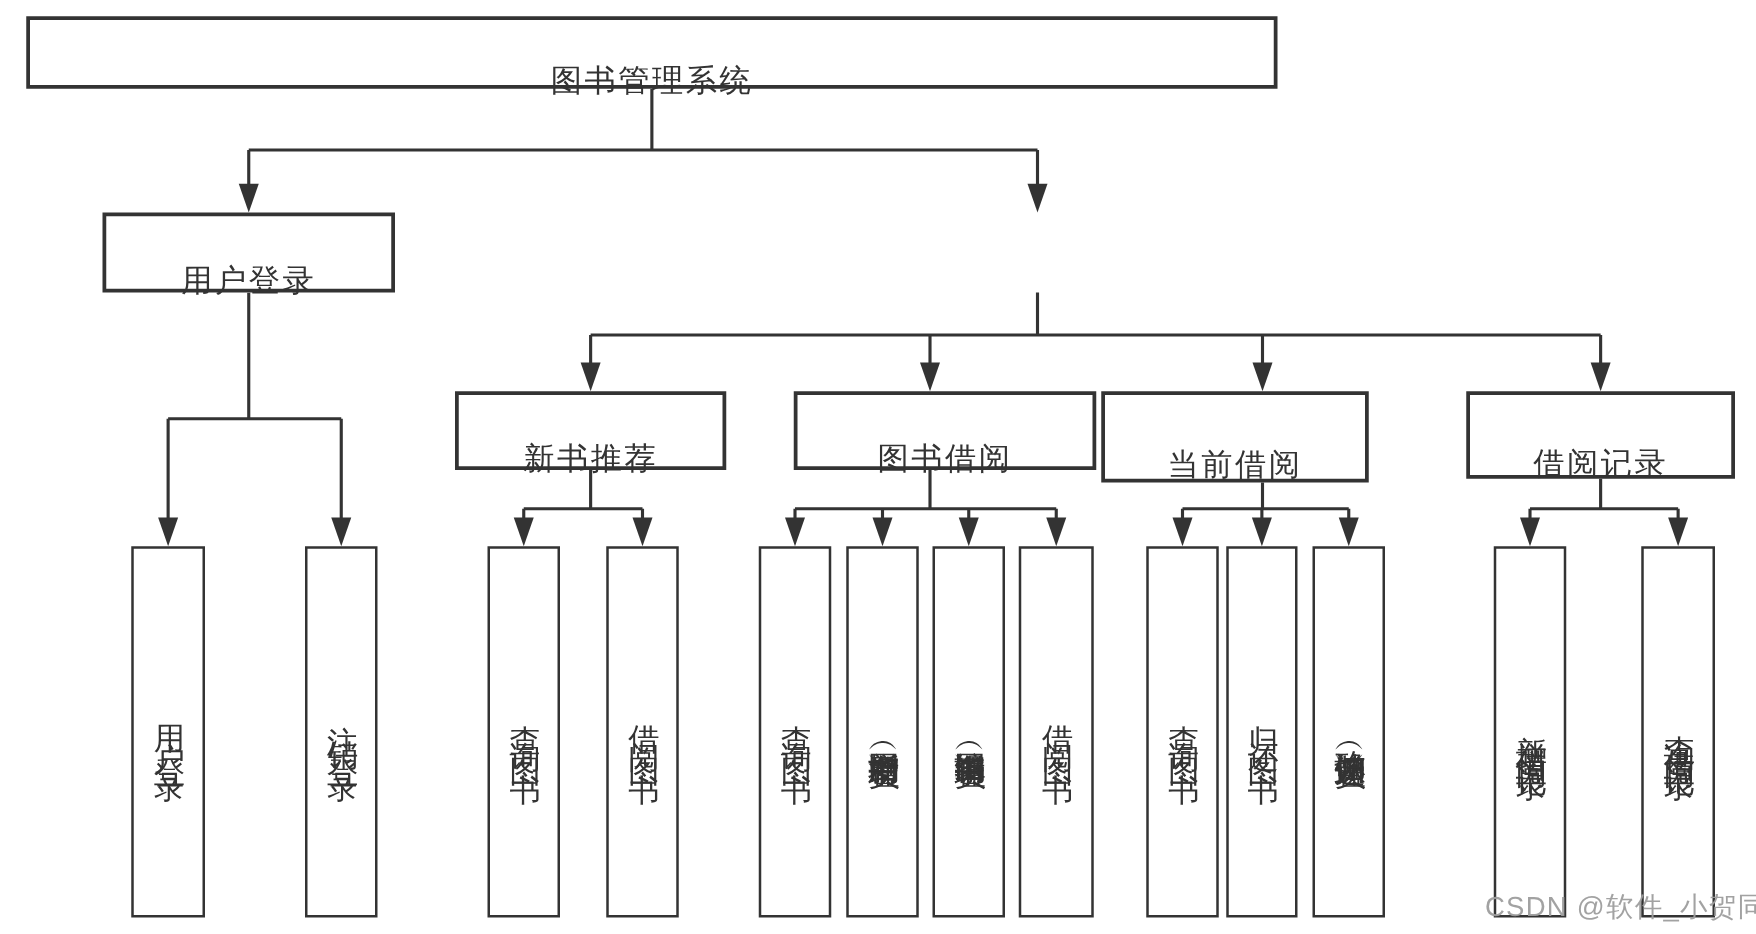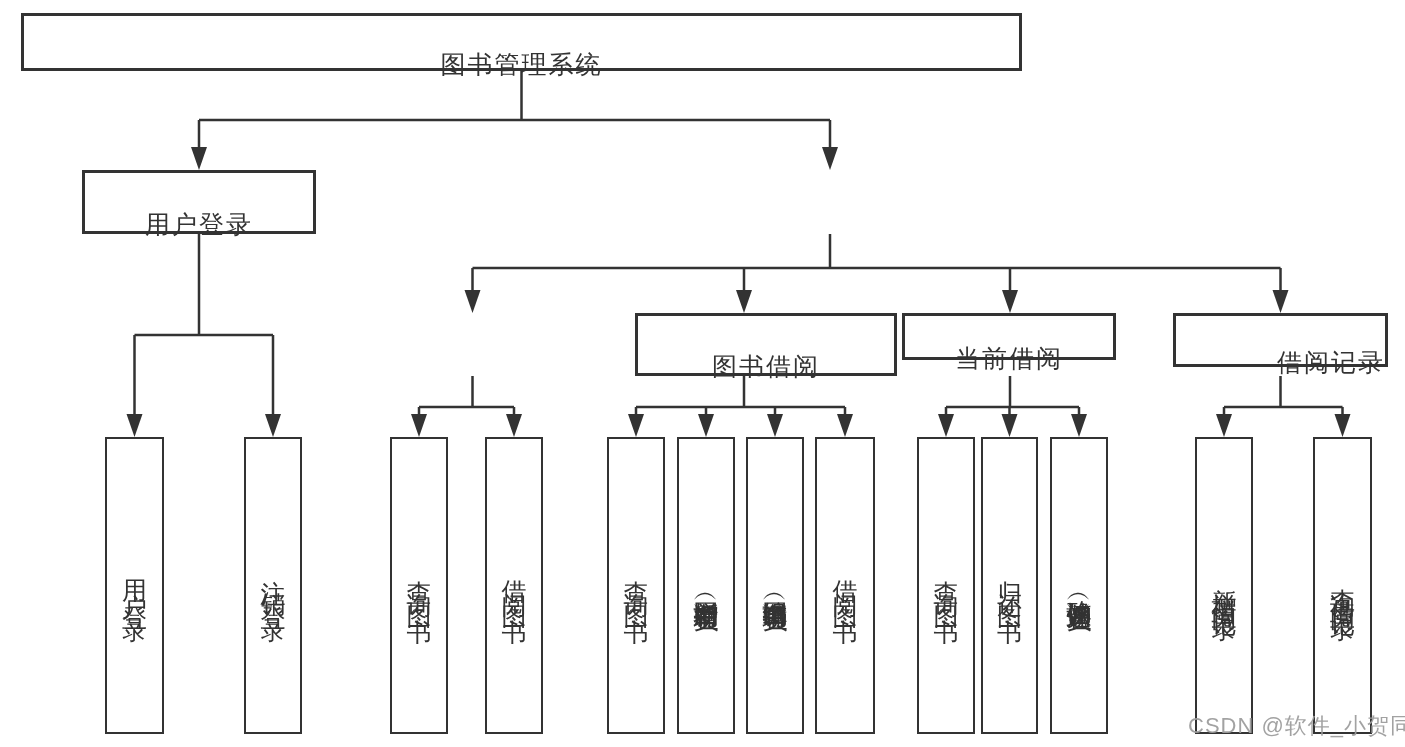--- a/index.html
+++ b/index.html
@@ -84,27 +84,30 @@
   </svg>
 
   <div class="node" style="left:21px;top:13px;width:1001px;height:58px;">
     <span class="hlabel">图书管理系统</span>
   </div>
 
   <div class="node" style="left:82px;top:170px;width:234px;height:64px;">
     <span class="hlabel">用户登录</span>
   </div>
 
-  <div class="node" style="left:635px;top:313px;width:262px;height:63px;">
+  <div class="node" style="left:364px;top:313px;width:217px;height:63px;">
+    <span class="hlabel">新书推荐</span>
+  </div>
+  <div class="node" style="left:635px;top:313px;width:242px;height:63px;">
     <span class="hlabel">图书借阅</span>
   </div>
-  <div class="node" style="left:902px;top:313px;width:214px;height:47px;">
+  <div class="node" style="left:881px;top:313px;width:214px;height:73px;">
     <span class="hlabel">当前借阅</span>
   </div>
-  <div class="node" style="left:1173px;top:313px;width:215px;height:54px;justify-content:flex-end;">
+  <div class="node" style="left:1173px;top:313px;width:215px;height:70px;">
     <span class="hlabel">借阅记录</span>
   </div>
 
   <div class="node leaf" style="left:105px;top:437px;width:59px;height:297px;">
     <span class="vlabel ls4">用户登录</span>
   </div>
   <div class="node leaf" style="left:244px;top:437px;width:58px;height:297px;">
     <span class="vlabel ls4">注销登录</span>
   </div>
 

